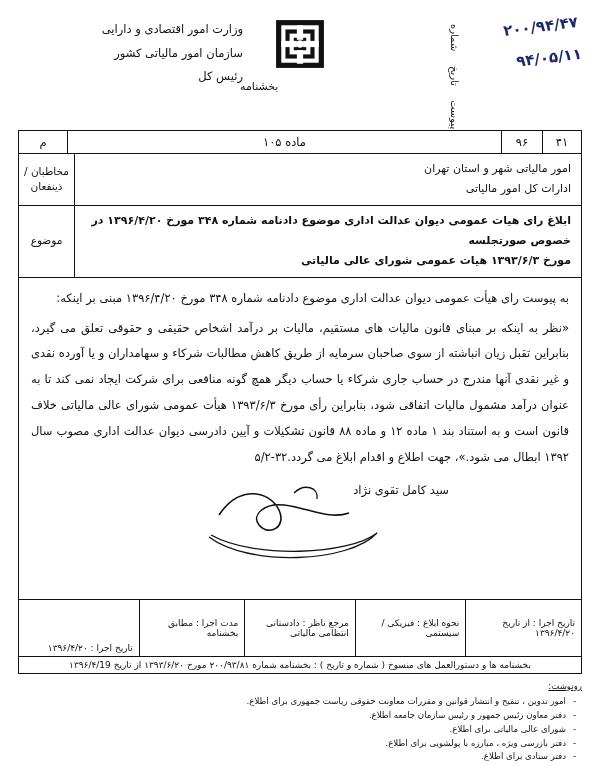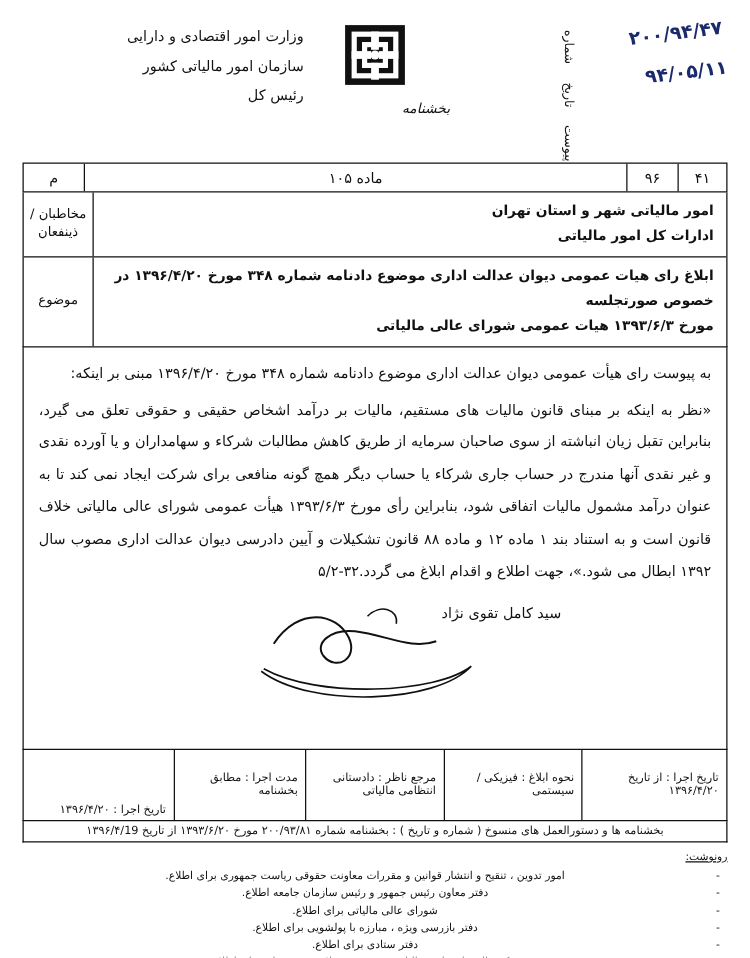--- a/index.html
+++ b/index.html
@@ -12,21 +12,21 @@
   }
   .page{position:relative;width:600px;height:766px;box-sizing:border-box;}
 
   
   .header{position:relative;height:128px;}
   .hdr-left{
     position:absolute;left:28px;top:18px;width:215px;text-align:right;
     font-size:11.5px;line-height:2.05;color:#111;
   }
   .hdr-center{
-    position:absolute;left:0;right:0;top:18px;margin:0 auto;width:120px;text-align:right;font-style:italic;
+    position:absolute;left:0;right:0;top:18px;margin:0 auto;width:120px;text-align:left;
   }
   .emblem{
     width:52px;height:52px;margin:0 auto;
     display:block;
   }
   .emblem-cap{font-size:11px;margin-top:10px;letter-spacing:0;}
 
   .stamp-block{
     position:absolute;right:18px;top:20px;width:120px;height:80px;
     transform:rotate(-7deg);
@@ -63,21 +63,21 @@
   .trow{display:flex;border-bottom:1px solid #111;}
   .trow:last-child{border-bottom:none;}
   .lbl-cell{
     width:56px;flex:0 0 56px;border-right:1px solid #111;
     display:flex;align-items:center;justify-content:center;text-align:center;
     font-size:10.5px;line-height:1.5;padding:3px 2px;box-sizing:border-box;
     order:2;
   }
   .val-cell{flex:1;padding:5px 10px 5px 8px;line-height:1.85;box-sizing:border-box;order:1;}
   .val-cell.b{font-weight:bold;}
-  .val-cell .sub{display:block;font-weight:bold;}
+  .val-cell .sub{display:block;}
 
   
   .body-box{margin:0 18px;border:1px solid #111;border-top:none;padding:10px 12px 6px 12px;}
   .body-lead{font-size:11.5px;line-height:1.9;margin-bottom:6px;}
   .body-para{font-size:11.5px;line-height:2.25;text-align:justify;}
   .sig-area{position:relative;height:118px;margin-top:4px;}
   .sig-name{position:absolute;right:120px;top:8px;font-size:11.5px;}
   .sig-scribble{position:absolute;right:170px;top:0px;width:200px;height:100px;}
 
   
@@ -88,21 +88,21 @@
   .f2{flex:0.9;}
   .f3{flex:0.95;}
   .f4{flex:0.95;}
   .f5{flex:1.0;}
   .fstrip2{margin:0 18px;border:1px solid #111;border-top:none;font-size:9px;padding:3px 6px;text-align:center;}
 
   
   .copies{margin:6px 18px 0 18px;font-size:8.6px;line-height:1.62;}
   .copies .title{text-decoration:underline;margin-bottom:1px;}
   .copies ul{list-style:none;margin:0;padding:0 6px 0 0;}
-  .copies li{position:relative;padding-right:10px;text-align:center;}
+  .copies li{position:relative;padding-right:10px;}
   .copies li:before{content:"-";position:absolute;right:0;top:0;}
 
   .num{font-family:"DejaVu Sans",sans-serif;}
 </style>
 </head>
 <body>
 
 <div class="page">
 
   <div class="header">

